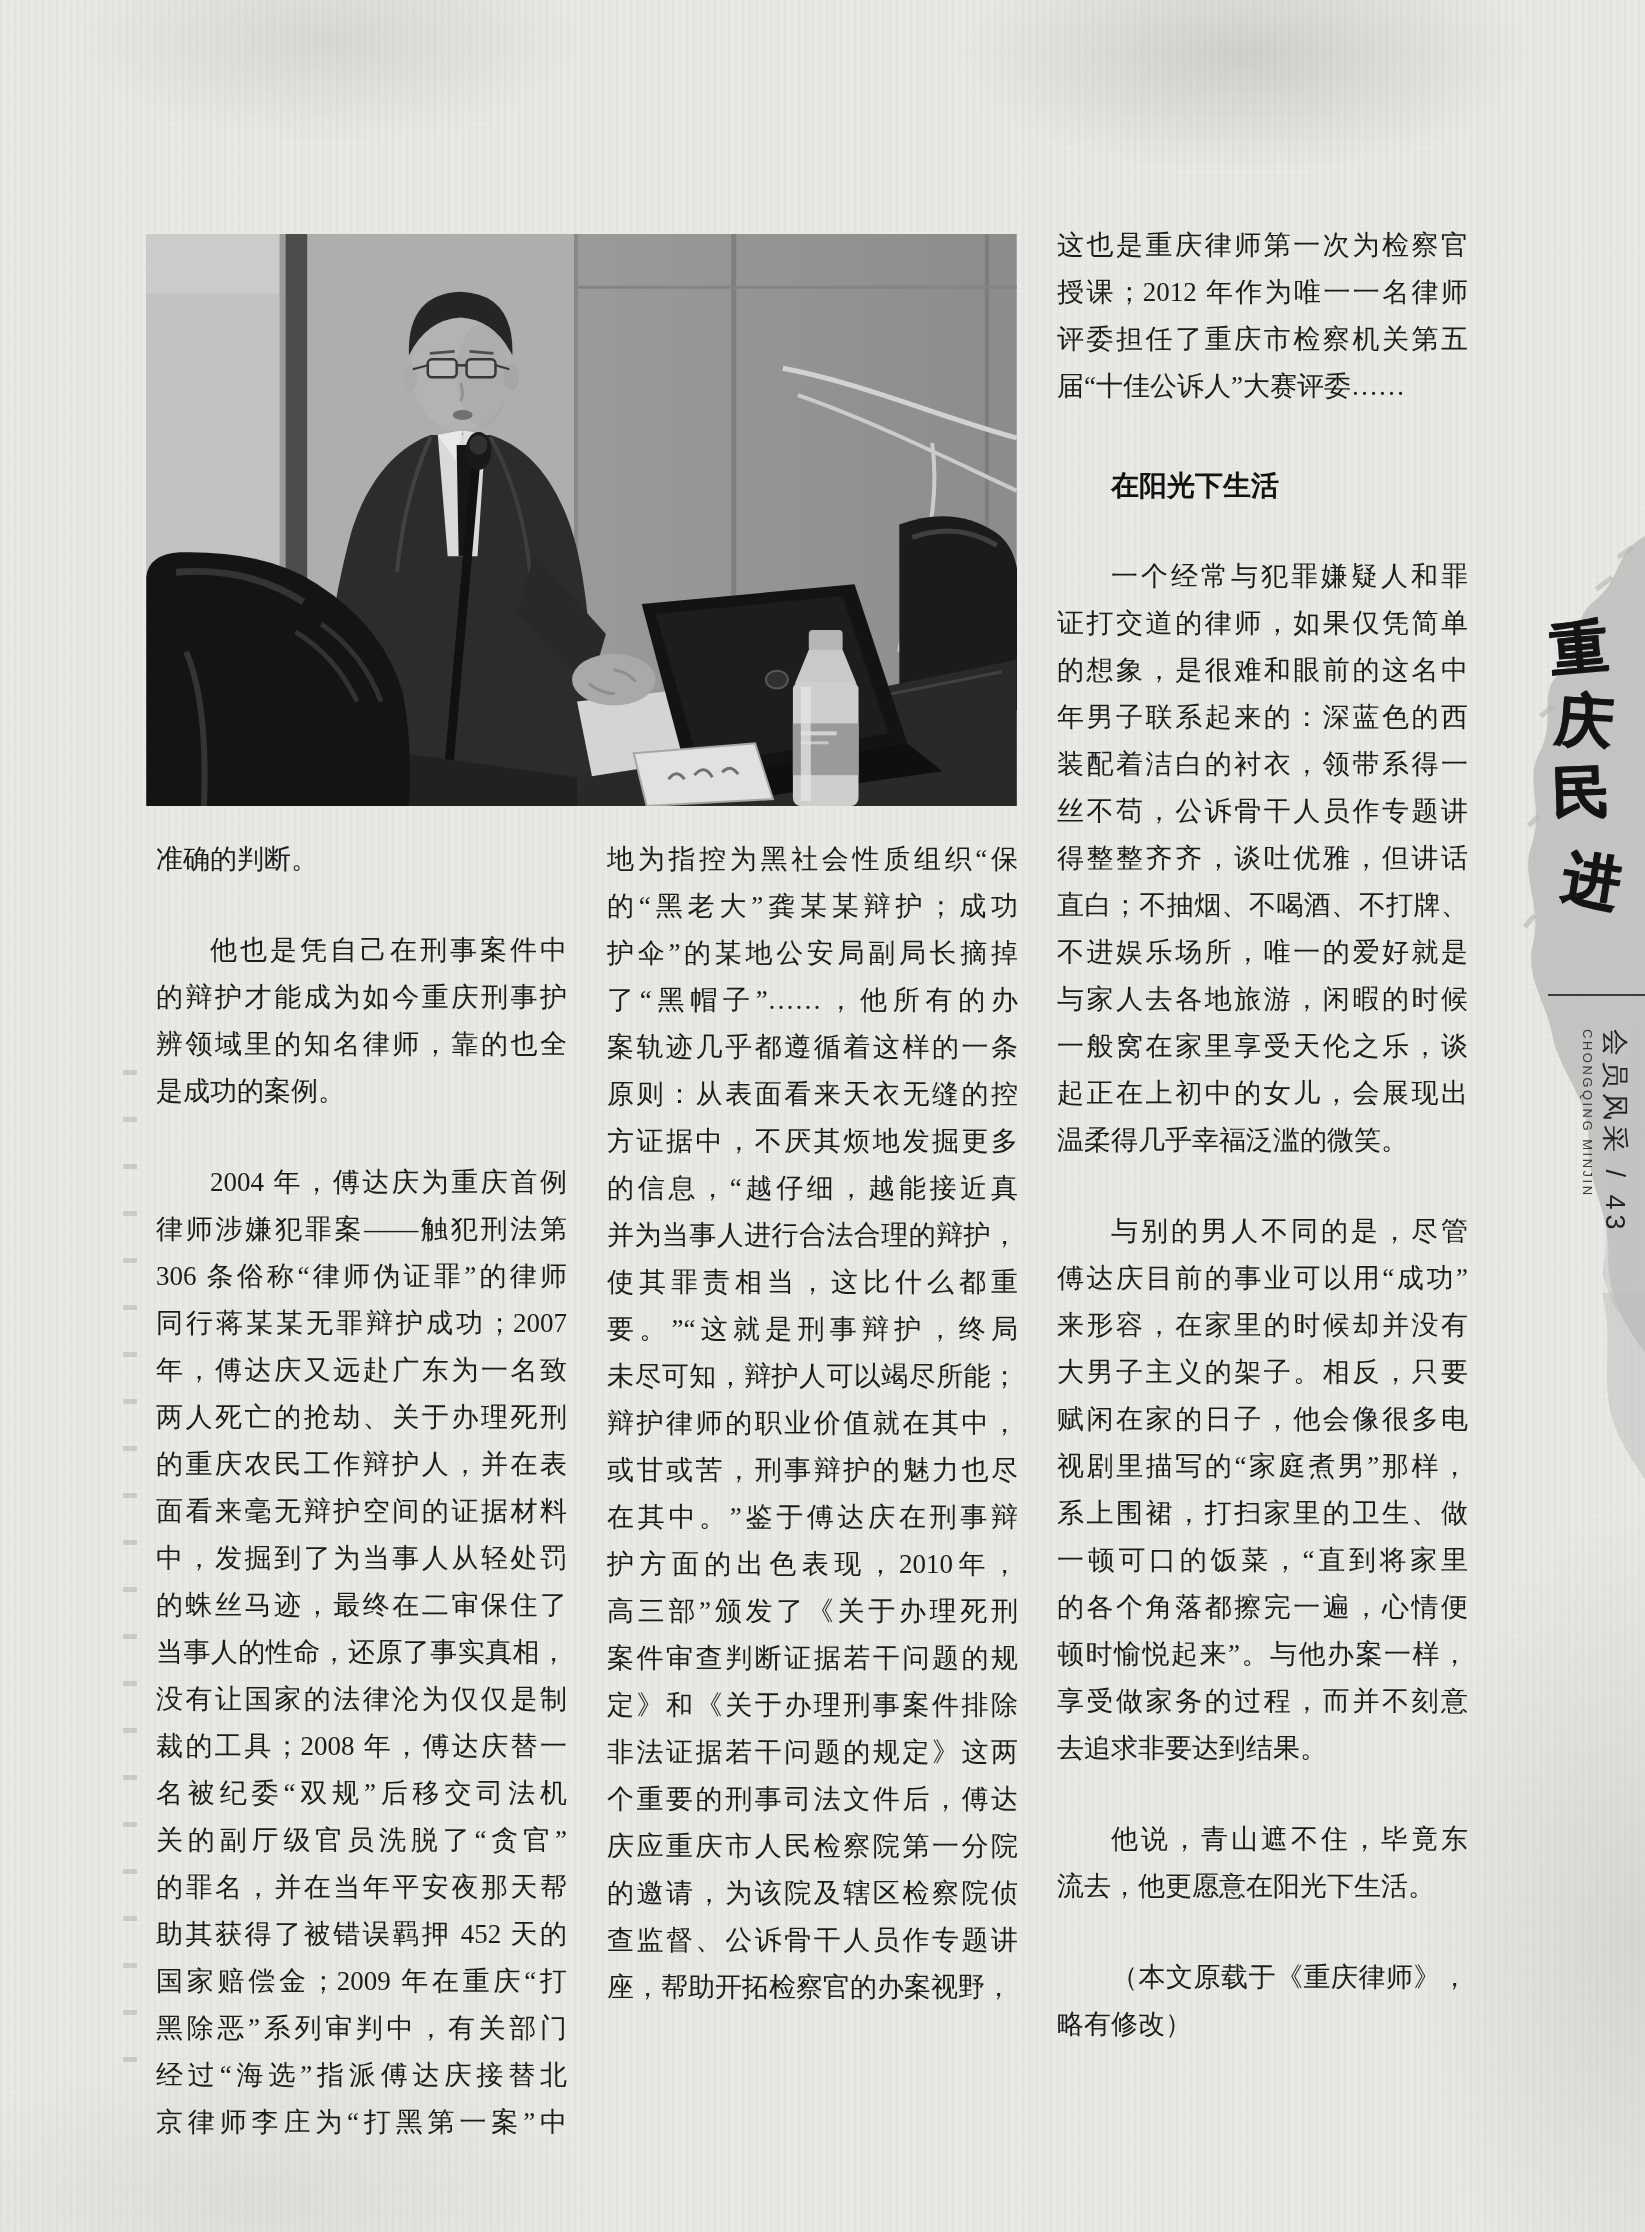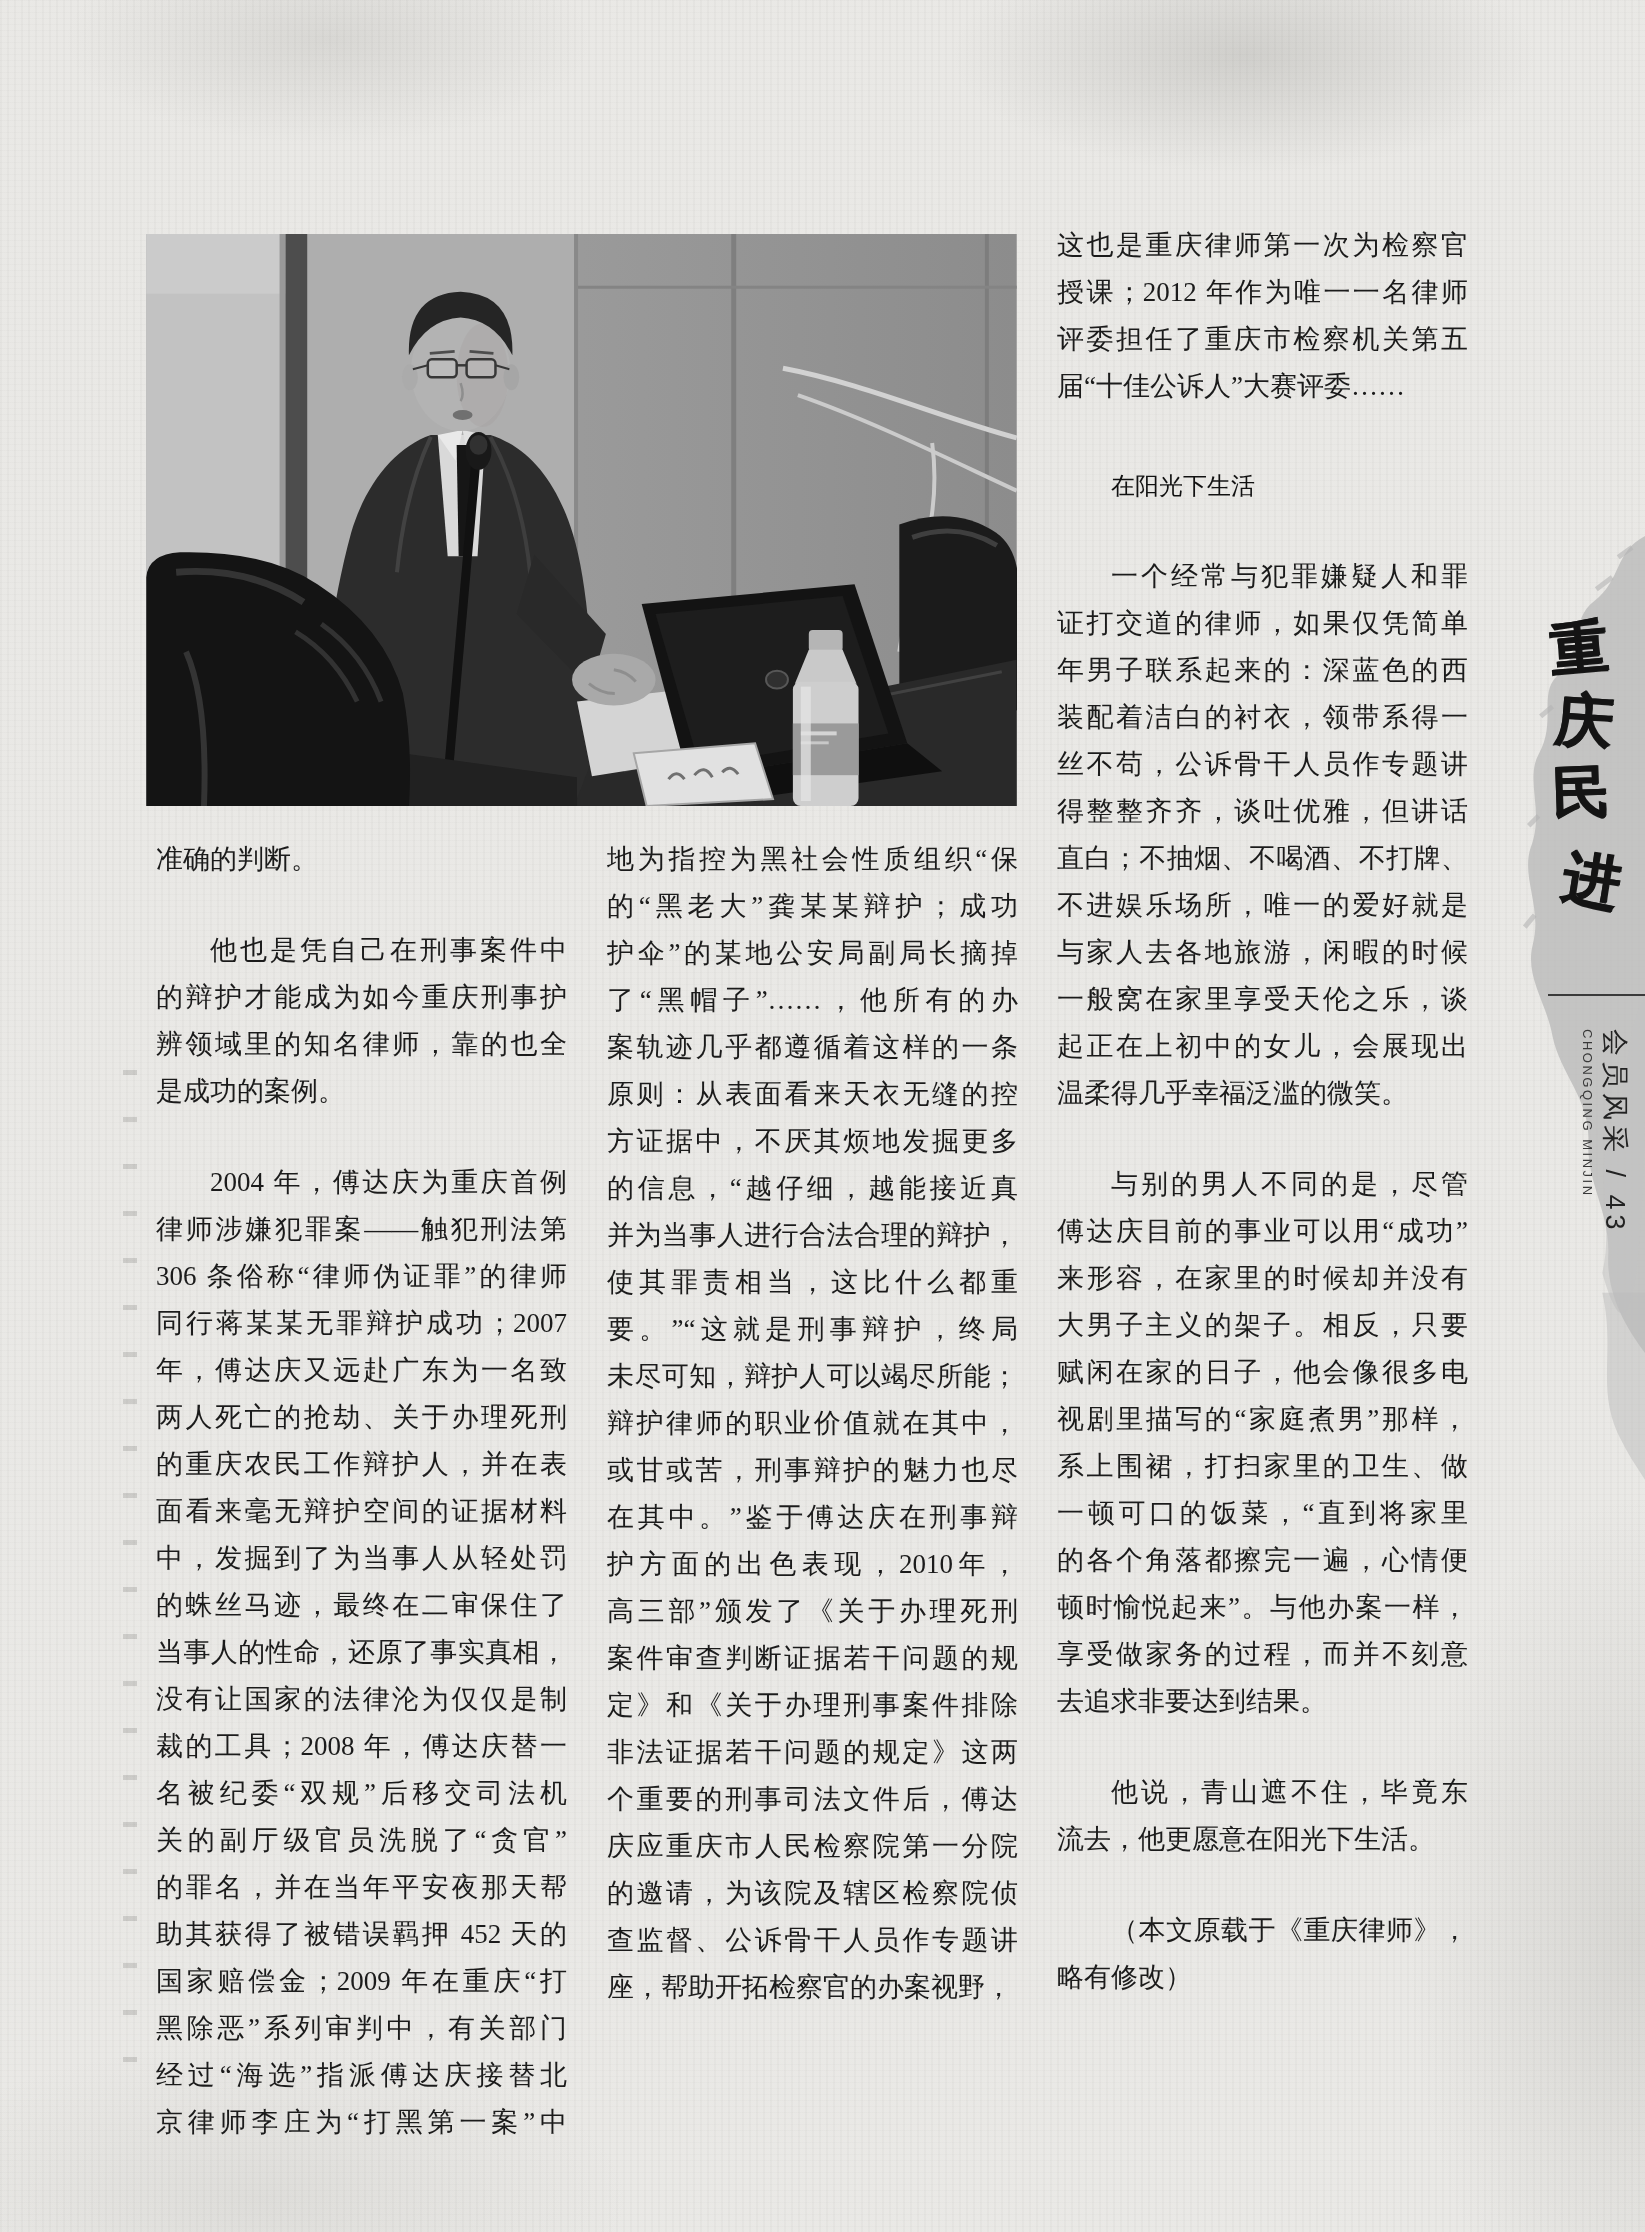--- a/index.html
+++ b/index.html
@@ -26,21 +26,21 @@
   .col{position:absolute;width:411px;font-size:27px;}
   #col-left{left:156px;top:836px;}
   #col-mid{left:607px;top:836px;}
   #col-right{left:1057px;top:222px;}
   .line{height:47px;line-height:47px;overflow:hidden;
         text-align:justify;text-align-last:justify;text-justify:inter-ideograph;}
   .line.end{text-align-last:left;}
   .line.indent{text-indent:54px;margin-top:44px;}
   .line.gap{height:52px;}
   .line.heading{font-family:"Liberation Sans","DejaVu Sans",sans-serif;
-        font-weight:400;font-size:24px;text-align-last:left;text-indent:54px;color:#111;}
+        font-weight:700;font-size:28px;text-align-last:left;text-indent:54px;color:#111;}
   
   .brush-band{position:absolute;left:1483px;top:517px;width:163px;height:1005px;}
   .calli{position:absolute;left:1536px;top:613px;width:86px;text-align:center;
         font-weight:900;color:#141414;font-size:58px;line-height:72px;
         font-family:"Liberation Serif","DejaVu Serif",serif;}
   .calli .ch{display:block;height:72px;text-shadow:1px 0 0 #1a1a1a,0 1px 0 #1a1a1a;}
   .calli .ch:nth-child(1){transform:rotate(-5deg);}
   .calli .ch:nth-child(2){transform:rotate(4deg) translateX(5px);}
   .calli .ch:nth-child(3){transform:rotate(-2deg) translateX(2px);}
   .calli .ch:nth-child(4){transform:rotate(9deg) translate(15px,14px);}
@@ -209,20 +209,21 @@
     </div>
   <div class="col" id="col-right">
       <div class="line">这也是重庆律师第一次为检察官</div>
       <div class="line">授课；2012 年作为唯一一名律师</div>
       <div class="line">评委担任了重庆市检察机关第五</div>
       <div class="line end">届“十佳公诉人”大赛评委……</div>
       <div class="line gap"></div>
       <div class="line heading">在阳光下生活</div>
       <div class="line indent">一个经常与犯罪嫌疑人和罪</div>
       <div class="line">证打交道的律师，如果仅凭简单</div>
+      <div class="line">的想象，是很难和眼前的这名中</div>
       <div class="line">年男子联系起来的：深蓝色的西</div>
       <div class="line">装配着洁白的衬衣，领带系得一</div>
       <div class="line">丝不苟，公诉骨干人员作专题讲</div>
       <div class="line">得整整齐齐，谈吐优雅，但讲话</div>
       <div class="line">直白；不抽烟、不喝酒、不打牌、</div>
       <div class="line">不进娱乐场所，唯一的爱好就是</div>
       <div class="line">与家人去各地旅游，闲暇的时候</div>
       <div class="line">一般窝在家里享受天伦之乐，谈</div>
       <div class="line">起正在上初中的女儿，会展现出</div>
       <div class="line end">温柔得几乎幸福泛滥的微笑。</div>

